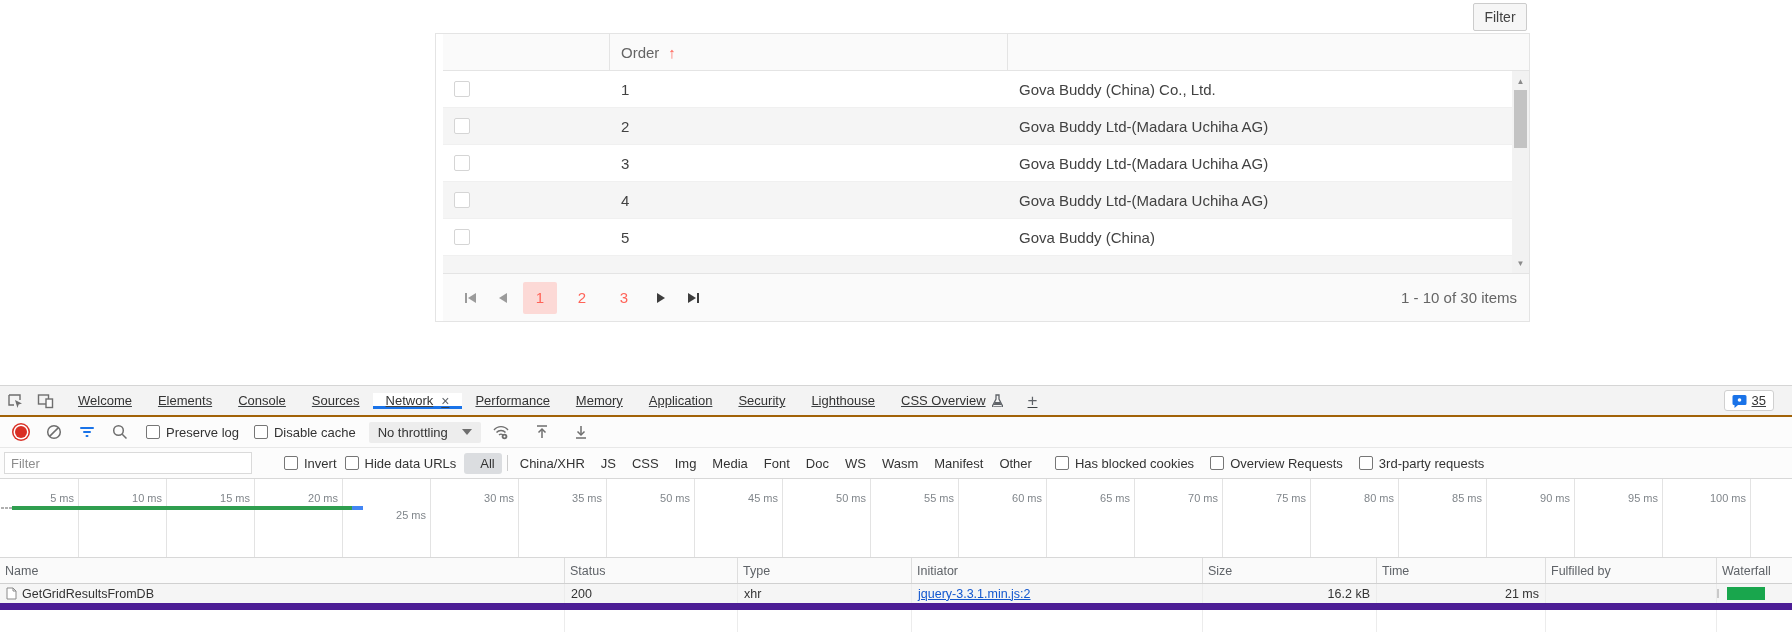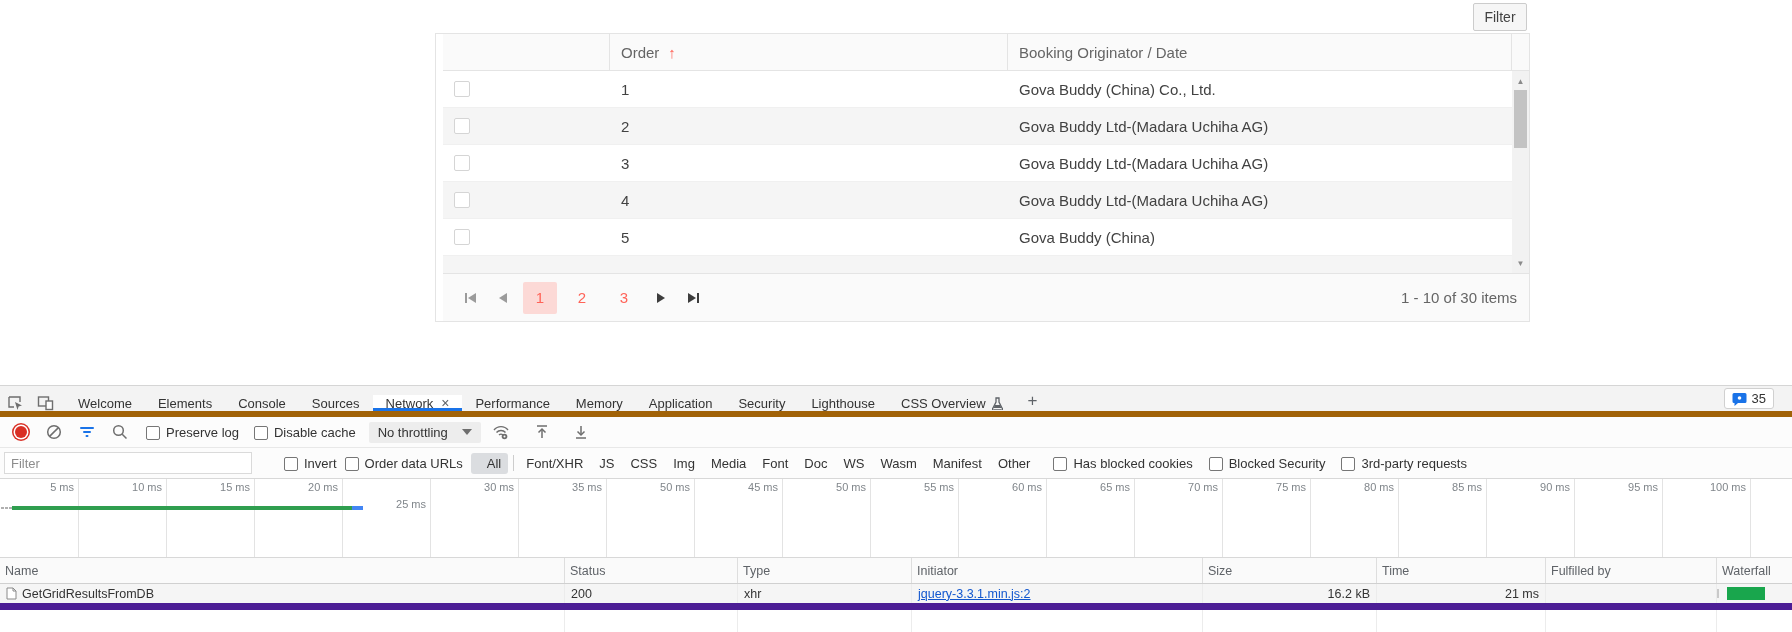--- a/index.html
+++ b/index.html
@@ -40,58 +40,58 @@
   .pg-btn { width:32px; height:30px; display:flex; align-items:center; justify-content:center;
             background:transparent; border:none; cursor:pointer; }
   .pg-num { min-width:34px; height:32px; display:flex; align-items:center; justify-content:center;
             color:#ff6358; font-size:15px; cursor:pointer; border-radius:2px; }
   .pg-num.sel { background:#fcd9d6; }
   .pg-info { margin-left:auto; font-size:15px; color:#656565; }
 
   
   .devtools { position:absolute; left:0; top:385px; width:1792px; height:247px;
     font-size:13px; color:#3c4043; border-top:1px solid #d5d5d5; background:#fff; }
-  .dt-tabbar { display:flex; align-items:flex-end; height:31px; background:#f3f3f3;
-    border-bottom:6px solid #a16207; }
+  .dt-tabbar { display:flex; align-items:center; height:31px; background:#f3f3f3;
+    border-bottom:2px solid #a16207;text-decoration:underline; }
   .dt-ticon { display:flex; align-items:center; justify-content:center; width:30px; cursor:pointer; }
   .dt-vsep { width:1px; background:#d5d5d5; margin:6px 2px; }
   .dt-tab { display:flex; align-items:center; padding:0 13px; color:#333; cursor:pointer; white-space:nowrap; }
   .dt-tab.active { background:#fff; box-shadow:inset 0 -3px 0 #1a73e8; }
   .dt-tab .closex { margin-left:8px; color:#5f6368; font-size:14px; }
   .dt-flask { margin-left:6px; display:flex; align-items:center; }
   .dt-plus { display:flex; align-items:center; padding:0 12px; color:#5f6368; font-size:17px; cursor:pointer; }
   .issues-chip { margin-left:auto; margin-right:18px; align-self:center; display:flex; align-items:center;
     gap:5px; border:1px solid #d0d0d0; border-radius:3px; background:#fff; padding:2px 7px;
     font-size:13px; color:#333; cursor:pointer; }
 
   .dt-toolbar { display:flex; align-items:center; height:31px; background:#fcfcfc;
     border-bottom:1px solid #e8e8e8; padding:0 8px; gap:7px; }
   .tb-ic { width:26px; height:24px; display:flex; align-items:center; justify-content:center; cursor:pointer; }
   .rec-dot { width:12px; height:12px; border-radius:50%; background:#d93025;
              box-shadow:0 0 0 1.5px #fff, 0 0 0 3px #d93025; margin:2px; }
-  .cb-wrap { display:flex; align-items:flex-end; gap:6px; cursor:pointer; white-space:nowrap; color:#333; }
+  .cb-wrap { display:flex; align-items:flex-start; gap:6px; cursor:pointer; white-space:nowrap; color:#333; }
   .cb { width:14px; height:14px; border:1px solid #767676; border-radius:2px; background:#fff; }
   .throttle { display:flex; align-items:center; gap:14px; background:#ededed; border-radius:2px;
     padding:3px 9px; color:#333; cursor:pointer; }
   .dd-tri { width:0; height:0; border-left:5px solid transparent; border-right:5px solid transparent;
     border-top:6px solid #6e6e6e; }
 
   .dt-filterbar { display:flex; align-items:center; height:31px; background:#fcfcfc;
     border-bottom:1px solid #d8d8d8; padding:0 4px; gap:8px; }
   .f-input { width:248px; height:22px; border:1px solid #dadada; background:#fff; padding:0 6px;
     font-size:13px; font-family:inherit; color:#333; }
   .f-input::placeholder { color:#8d8d8d; }
   .pill { padding:3px 7px; border-radius:3px; color:#333; cursor:pointer; white-space:nowrap; }
   .pill.sel { background:#dbdde0;padding-left:16px; }
   .f-vsep { width:1px; height:16px; background:#cdcdcd; margin:0 3px; }
   .types { display:flex; align-items:center; gap:2px; }
 
   .overview { position:relative; height:79px; background:#fff; border-bottom:1px solid #d8d8d8; overflow:hidden; }
   .ov-line { position:absolute; top:0; bottom:0; width:1px; background:#e3e3e3; }
-  .ov-label { position:absolute; top:2px; font-size:11px; color:#80868b; transform:translateX(-100%);
+  .ov-label { position:absolute; top:13px; font-size:11px; color:#80868b; transform:translateX(-100%);
     padding-right:4px; white-space:nowrap; }
   .ov-bar { position:absolute; top:27px; height:4px; }
   .ov-dash { position:absolute; top:28px; height:2px; width:3px; background:#b0b0b0; }
 
   .n-head { display:flex; height:26px; background:#fafafa; border-bottom:1px solid #d0d0d0;
     color:#5f6368; font-size:12.5px; }
   .n-hcell { display:flex; align-items:center; padding:0 5px; border-right:1px solid #dedede; overflow:hidden; }
   .n-hcell:last-child { border-right:none; }
   .n-row { display:flex; height:26px; background:#f5f5f5; border-bottom:7px solid #4c1d95;
     font-size:12.5px; color:#333; cursor:pointer; }
@@ -114,23 +114,20 @@
 
   <button class="filter-btn">Filter</button>
 
   <div class="grid">
     <div class="g-header">
       <div class="g-hcell g-hc0"></div>
       <div class="g-hcell g-hc1">
         <span>Order</span>
         <span class="sort-arrow">↑</span>
       </div>
-      <div class="g-hcell g-hc2">
-        <span>Booking Originator / Date</span>
-      </div>
       <div class="g-hcell g-hcorner" style="padding:0"></div>
     </div>
     <div class="g-body">
       <div id="grid-rows">
           <div class="g-row">
             <div class="g-c0">
               <div class="g-check"></div>
             </div>
             <div class="g-c1">
               <div>1</div>
@@ -353,45 +350,45 @@
     </div>
 
     <div class="dt-filterbar">
       <input class="f-input" type="text" placeholder="Filter" style="">
       <label class="cb-wrap" style="margin-left:24px;">
         <span class="cb"></span>
         <span>Invert</span>
       </label>
       <label class="cb-wrap">
         <span class="cb"></span>
-        <span>Order data URLs</span>
+        <span>Hide data URLs</span>
       </label>
       <div class="types" id="type-pills">
           <div class="pill sel">All</div>
           <div class="f-vsep"></div>
-          <div class="pill">Font/XHR</div>
+          <div class="pill">China/XHR</div>
           <div class="pill">JS</div>
           <div class="pill">CSS</div>
           <div class="pill">Img</div>
           <div class="pill">Media</div>
           <div class="pill">Font</div>
           <div class="pill">Doc</div>
           <div class="pill">WS</div>
           <div class="pill">Wasm</div>
           <div class="pill">Manifest</div>
           <div class="pill">Other</div>
         </div>
       <div id="extra-filters" style="display:flex;align-items:center;gap:16px;margin-left:8px;">
           <label class="cb-wrap">
             <div class="cb"></div>
             <div>Has blocked cookies</div>
           </label>
           <label class="cb-wrap">
             <div class="cb"></div>
-            <div>Blocked Security</div>
+            <div>Overview Requests</div>
           </label>
           <label class="cb-wrap">
             <div class="cb"></div>
             <div>3rd-party requests</div>
           </label>
         </div>
     </div>
 
     <div class="overview" id="overview">
         <div class="ov-line" style="left: 78px;"></div>

